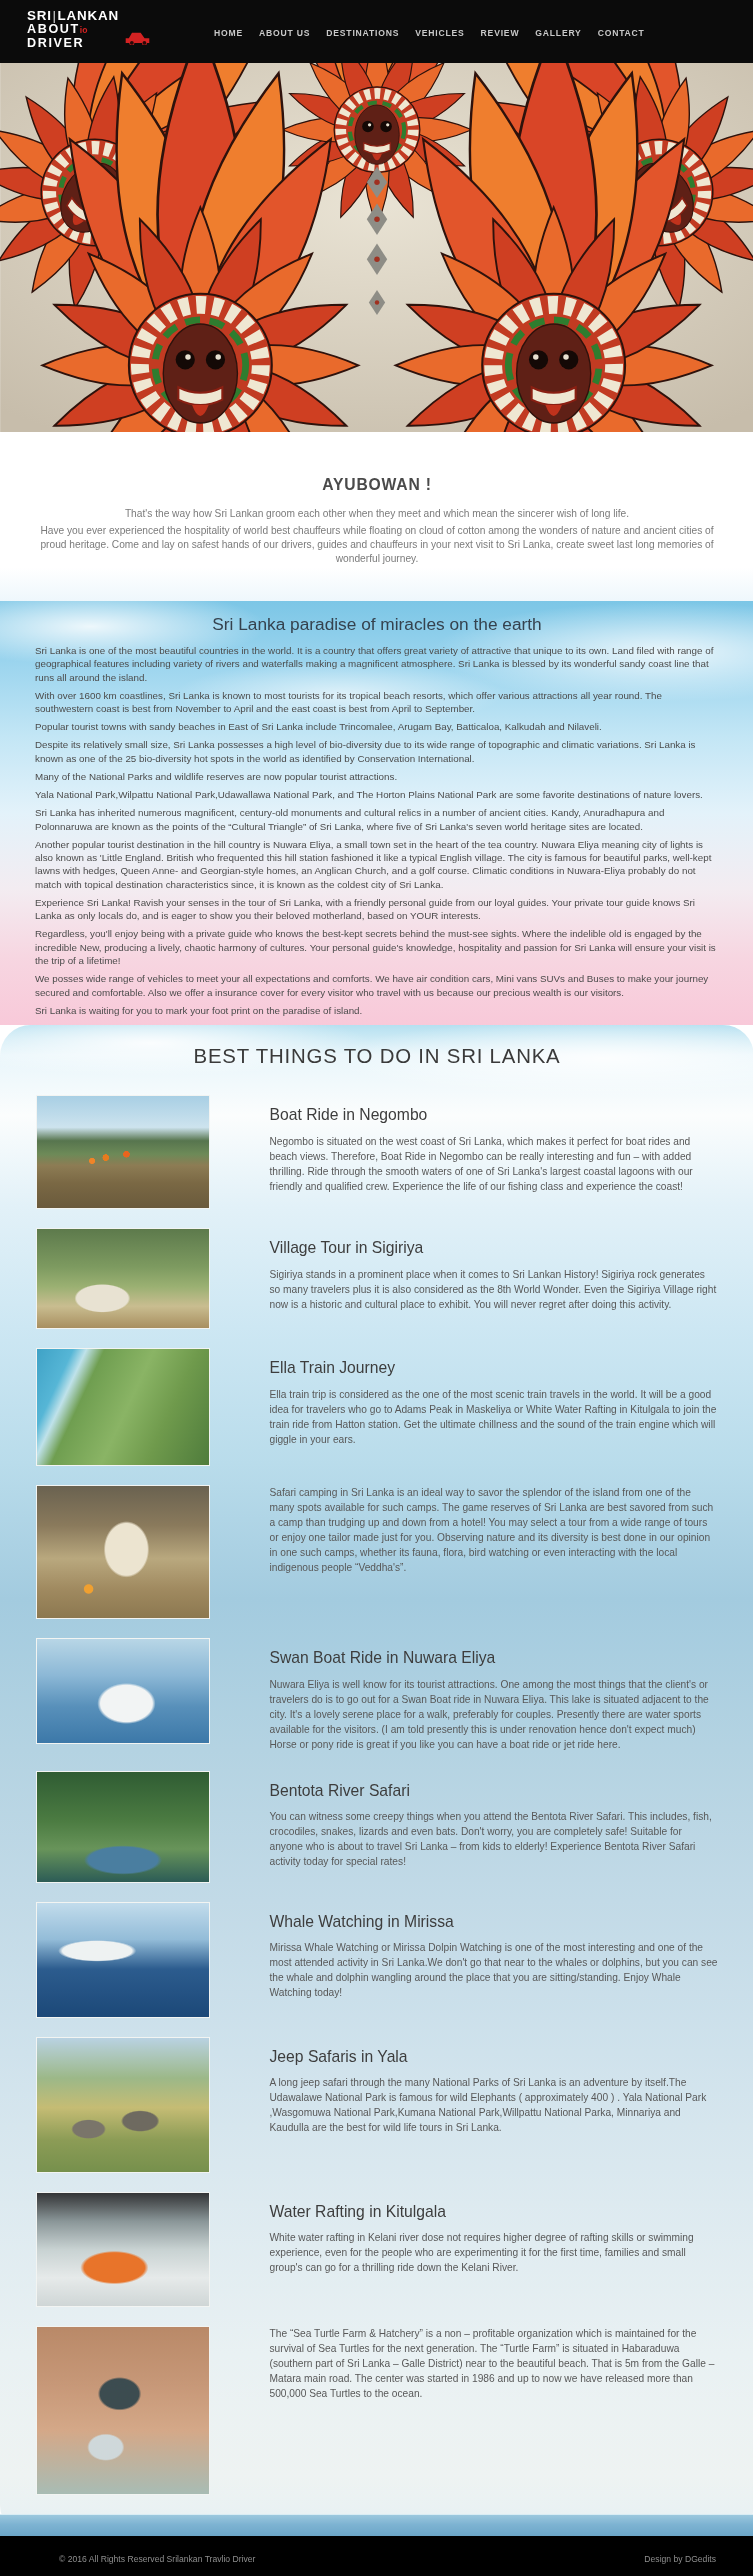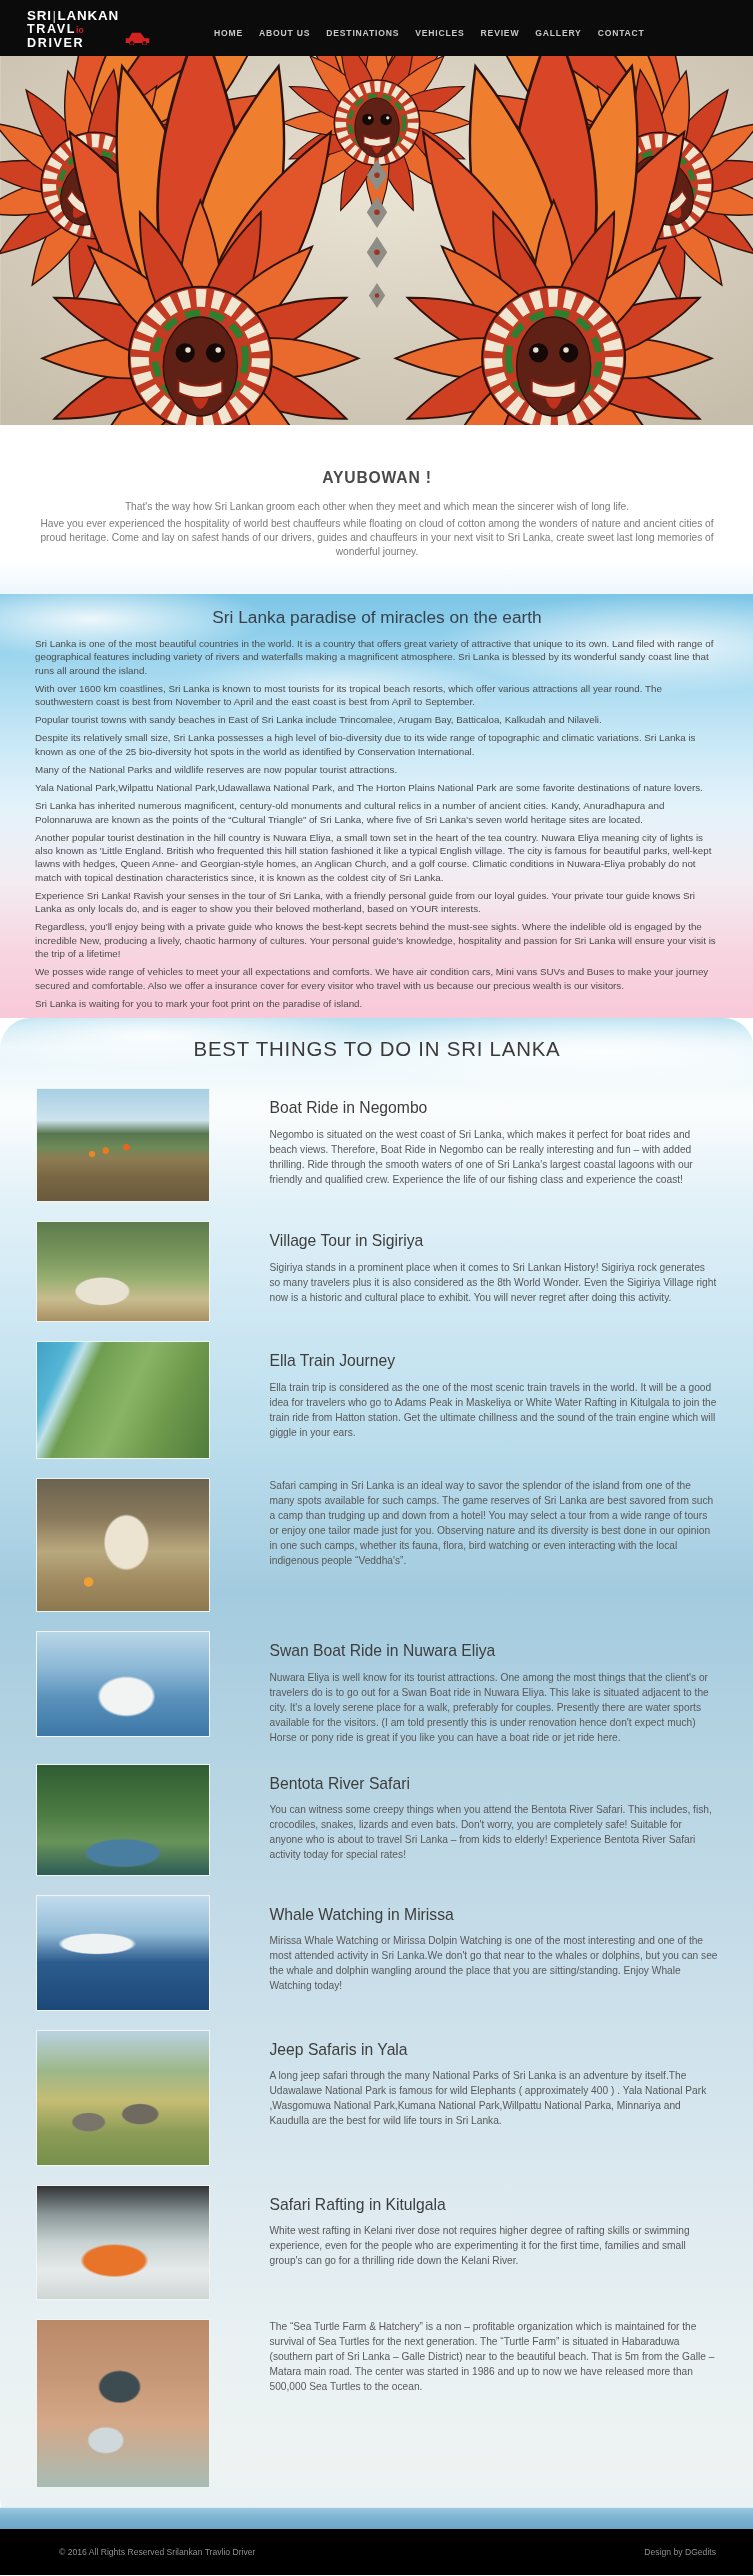--- a/index.html
+++ b/index.html
@@ -1,19 +1,19 @@
 <!DOCTYPE html>
 <html style="font-size:12.6px"><head>
 <meta charset="utf-8">
 <style>
   * { margin:0; padding:0; box-sizing:border-box; }
   body { width:754px; background:#fff; font-family:"Liberation Sans", sans-serif; }
 
   
-  .header { position:relative; height:56px; background:#0b0b0b; z-index:5; }
+  .header { position:relative; height:63px; background:#0b0b0b; z-index:5; }
   .logo { position:absolute; left:27px; top:9.4px; display:flex; align-items:flex-end; cursor:pointer; }
   .logo-text { color:#fff; line-height:1.05; }
   .logo-l1 { font-size:13.4px; font-weight:bold; letter-spacing:0.8px; }
   .logo-l1 .bar { font-weight:normal; color:#ddd; padding:0 0.8px; }
   .logo-l2 { font-size:12.6px; font-weight:bold; letter-spacing:1.6px; }
   .logo-accent { color:#d42222; font-size:8.6px; font-weight:bold; letter-spacing:0; }
   .logo-car { margin-left:4.7px; margin-bottom:1.6px; }
   .nav { position:absolute; left:214px; top:28px; display:flex; gap:16px; }
   .nav a { color:#c9c9c9; font-size:8.6px; font-weight:bold; letter-spacing:0.8px; text-decoration:none; cursor:pointer; }
 
@@ -67,21 +67,21 @@
   .footer span { font-size:8.6px; color:#8f8f8f;padding-left:21px; }
   .footer .credit { cursor:pointer; }
 </style>
 </head>
 <body>
 
 <div class="header">
   <div class="logo">
     <div class="logo-text">
       <div class="logo-l1"><span>SRI</span><span class="bar">|</span><span>LANKAN</span></div>
-      <div class="logo-l2"><span>TRAVL</span><span class="logo-accent">io</span></div>
+      <div class="logo-l2"><span>ABOUT</span><span class="logo-accent">io</span></div>
       <div class="logo-l2">DRIVER</div>
     </div>
     <span class="logo-car">
       <svg width="27" height="17.3" viewBox="0 0 34 22">
         <path d="M2,13 h4 l4,-7 h11 l5,7 h6 v6 h-3 a3.2,3.2 0 0 1 -6.4,0 h-9.6 a3.2,3.2 0 0 1 -6.4,0 h-4.6 z" fill="#d42222"></path>
         <circle cx="9.8" cy="19" r="2.4" fill="#2a0808"></circle>
           <circle cx="25.8" cy="19" r="2.4" fill="#2a0808"></circle>
       </svg>
     </span>
   </div>
@@ -244,22 +244,22 @@
     <div class="photo photo-8"></div>
     <div class="item-text">
       <h3>Jeep Safaris in Yala</h3>
       <p>A long jeep safari through the many National Parks of Sri Lanka is an adventure by itself.The Udawalawe National Park is famous for wild Elephants ( approximately 400 ) . Yala National Park ,Wasgomuwa National Park,Kumana National Park,Willpattu National Parka, Minnariya and Kaudulla are the best for wild life tours in Sri Lanka.</p>
     </div>
   </div>
 
   <div class="item">
     <div class="photo photo-9"></div>
     <div class="item-text">
-      <h3>Safari Rafting in Kitulgala</h3>
-      <p>White west rafting in Kelani river dose not requires higher degree of rafting skills or swimming experience, even for the people who are experimenting it for the first time, families and small group's can go for a thrilling ride down the Kelani River.</p>
+      <h3>Water Rafting in Kitulgala</h3>
+      <p>White water rafting in Kelani river dose not requires higher degree of rafting skills or swimming experience, even for the people who are experimenting it for the first time, families and small group's can go for a thrilling ride down the Kelani River.</p>
     </div>
   </div>
 
   <div class="item">
     <div class="photo photo-10"></div>
     <div class="item-text">
       <p>The “Sea Turtle Farm &amp; Hatchery” is a non – profitable organization which is maintained for the survival of Sea Turtles for the next generation. The “Turtle Farm” is situated in Habaraduwa (southern part of Sri Lanka – Galle District) near to the beautiful beach. That is 5m from the Galle – Matara main road. The center was started in 1986 and up to now we have released more than 500,000 Sea Turtles to the ocean.</p>
     </div>
   </div>
 

